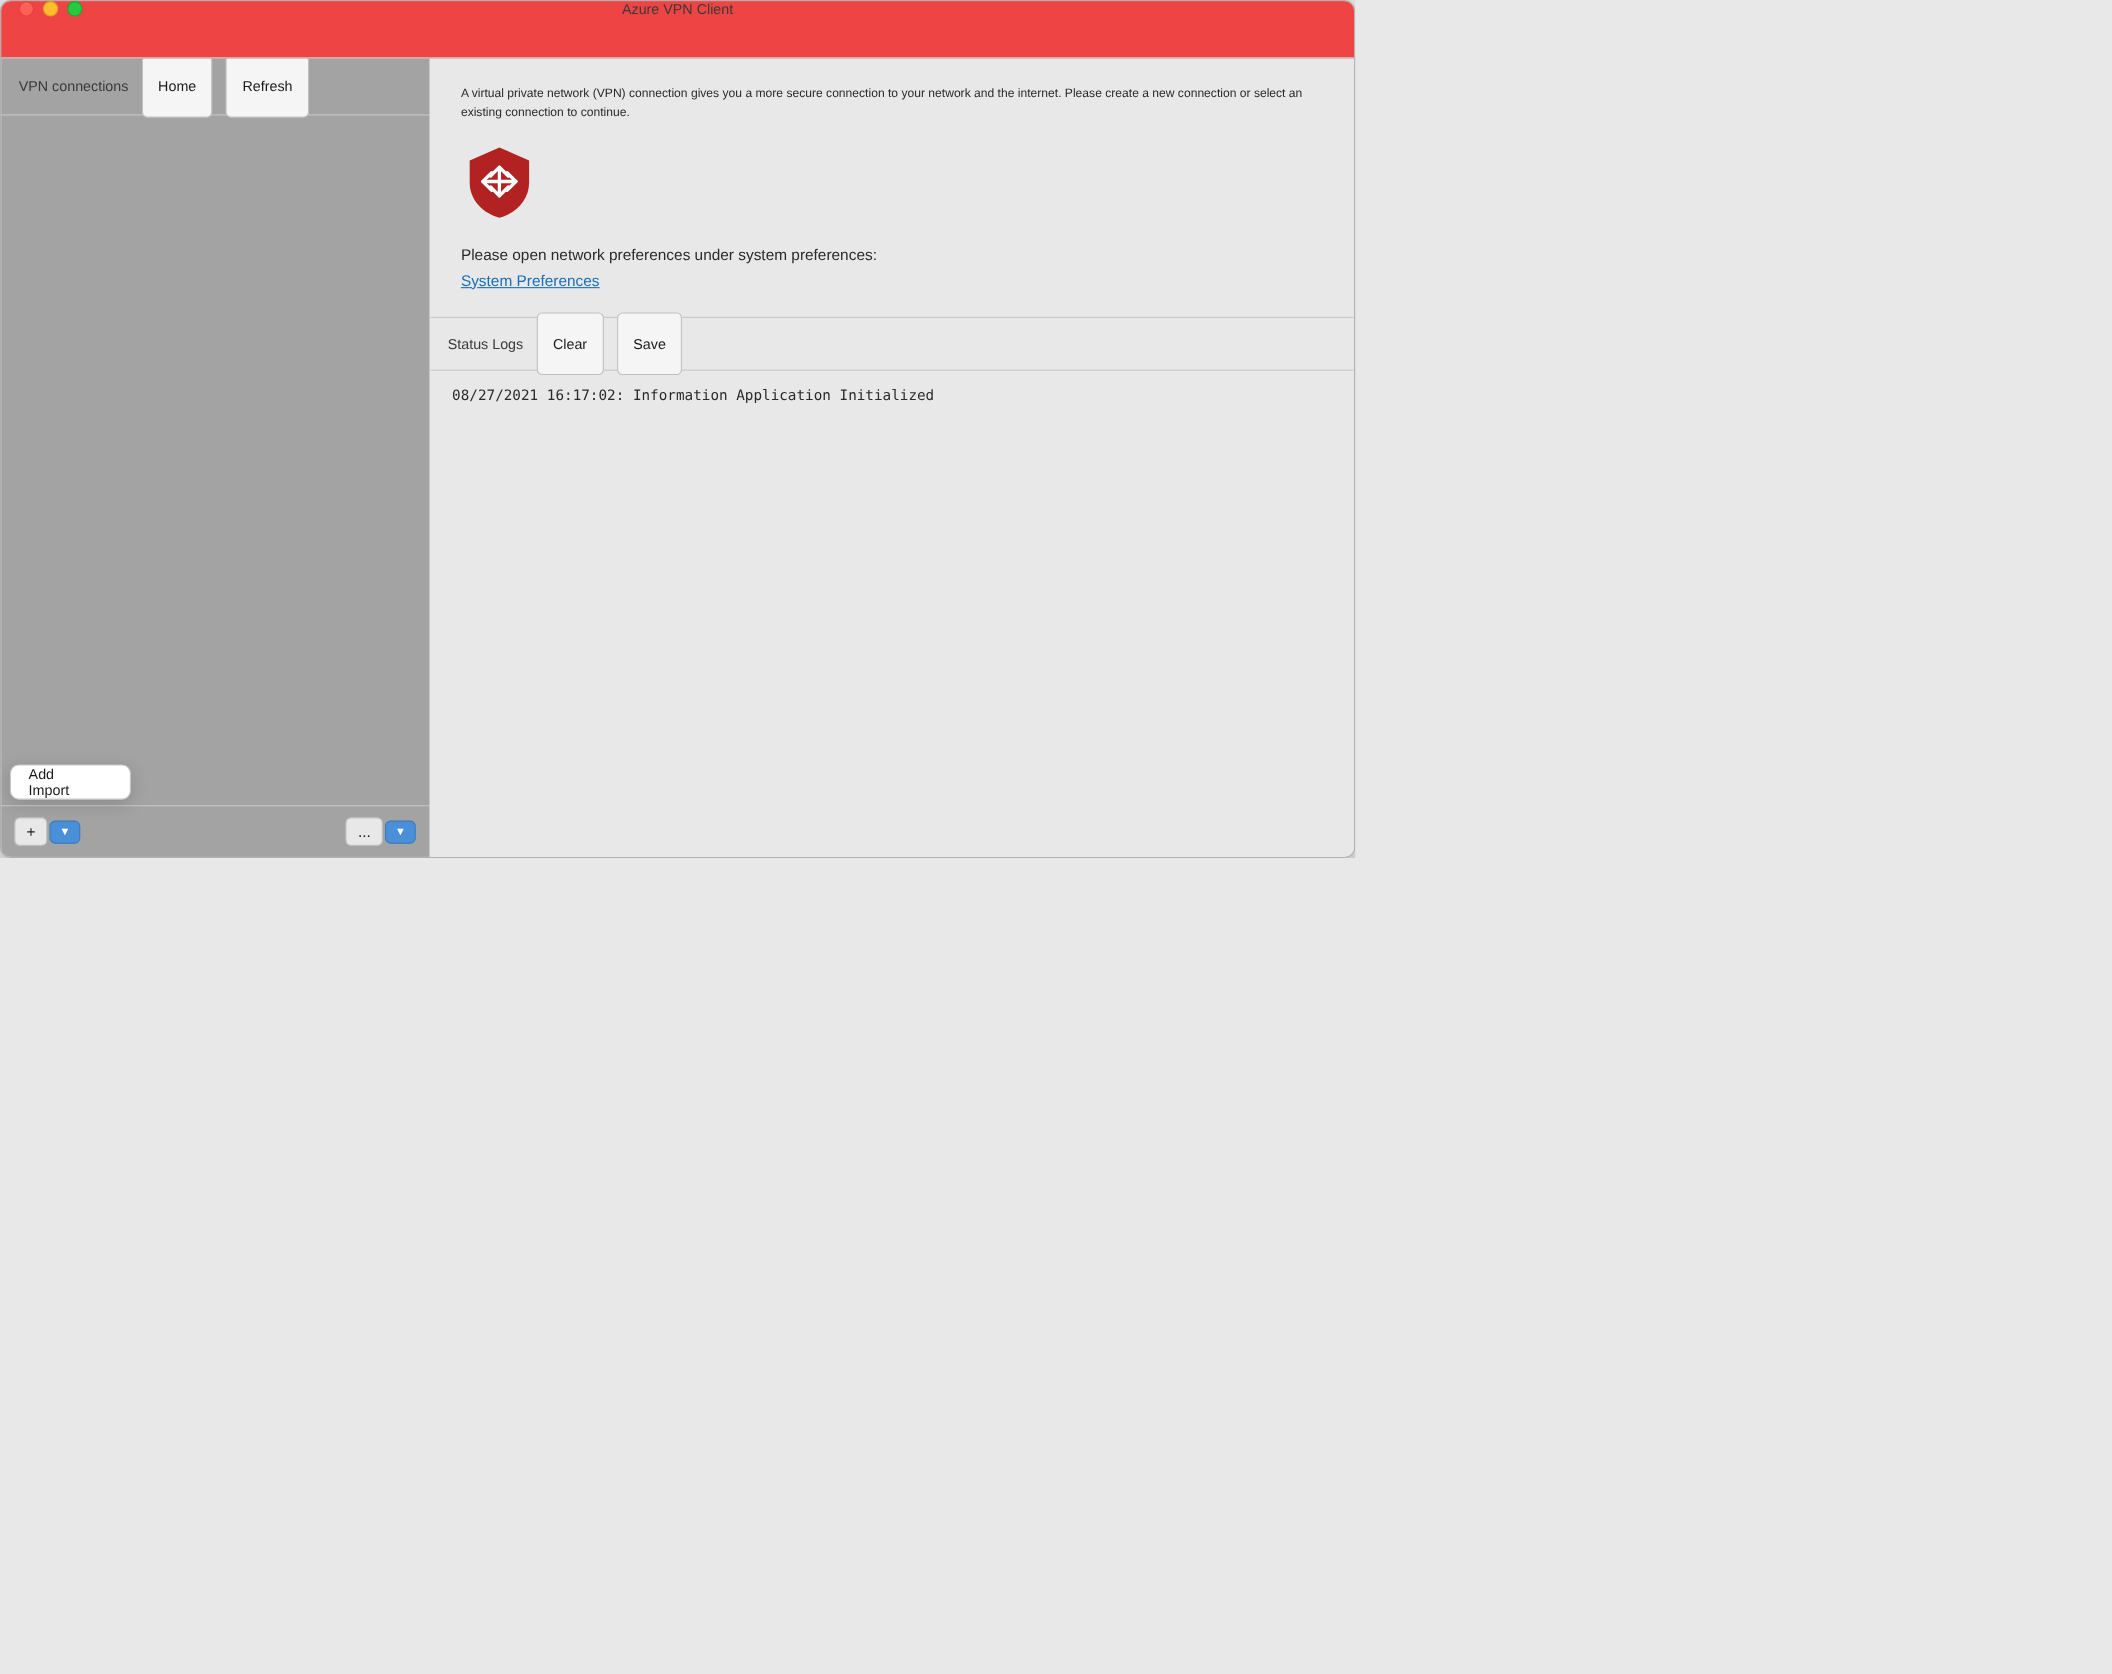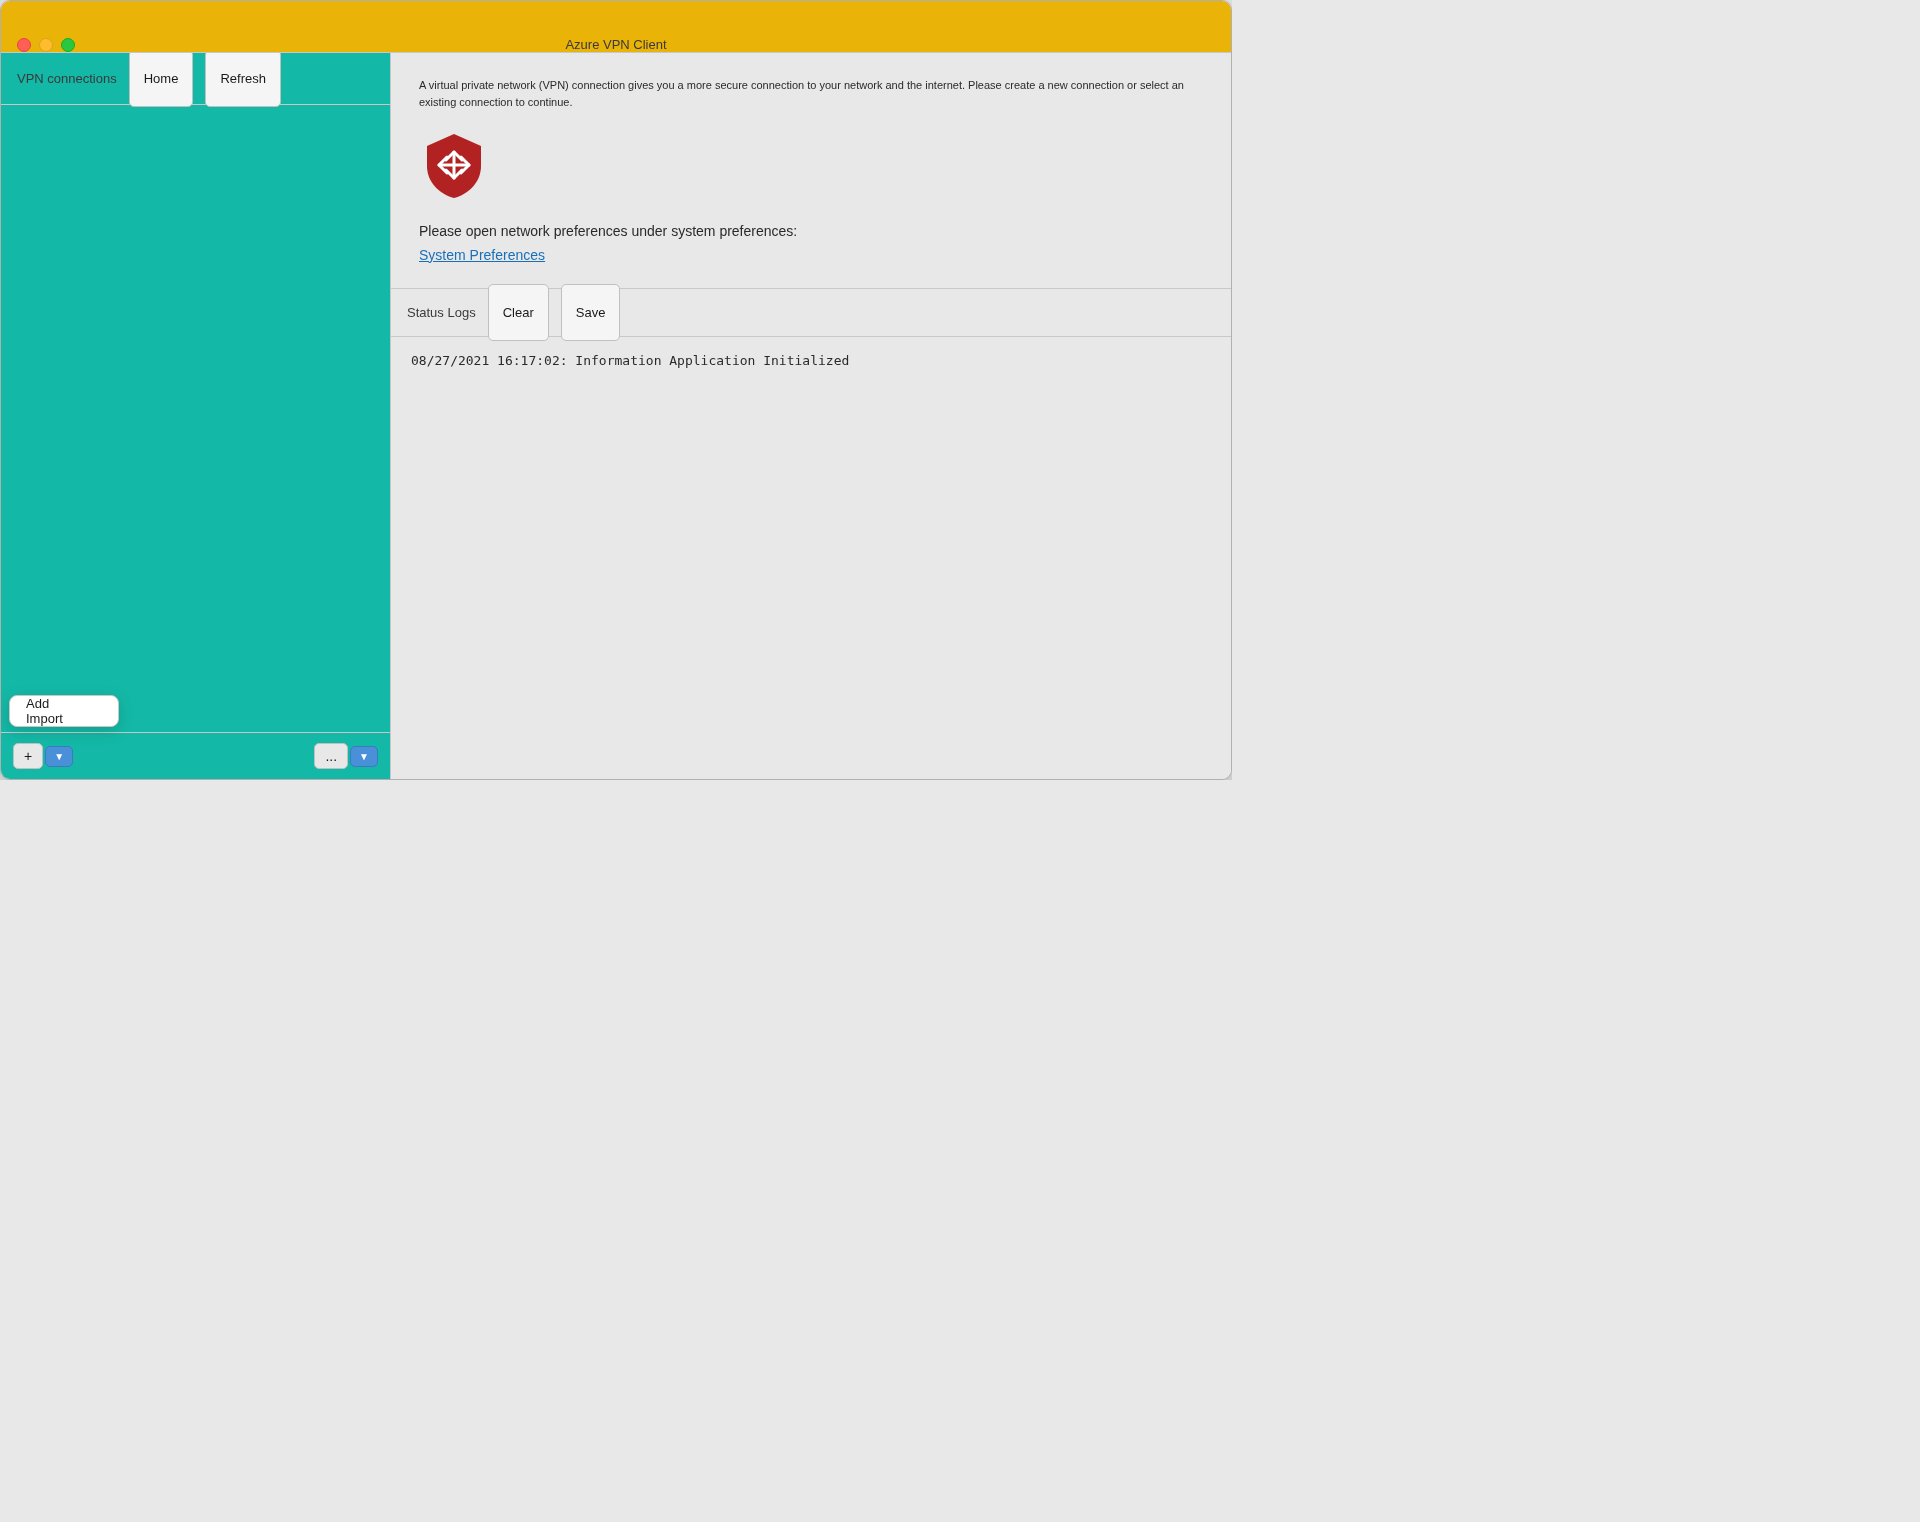--- a/index.html
+++ b/index.html
@@ -26,23 +26,23 @@
       border: 1px solid #b0b0b0;
       display: flex;
       flex-direction: column;
       overflow: hidden;
       box-shadow: 0 10px 40px rgba(0,0,0,0.3);
     }
 
     
     .title-bar {
       height: 52px;
-      background: #eab308;
-      display: flex;
-      align-items: flex-end;
+      background: #ef4444;
+      display: flex;
+      align-items: flex-start;
       padding: 0 16px;
       border-bottom: 1px solid #c8c8c8;
       position: relative;
       flex-shrink: 0;
     }
 
     .traffic-lights {
       display: flex;
       align-items: center;
       gap: 8px;
@@ -71,21 +71,21 @@
     
     .main-layout {
       display: flex;
       flex: 1;
       overflow: hidden;
     }
 
     
     .sidebar {
       width: 390px;
-      background: #14b8a6;
+      background: #a3a3a3;
       border-right: 1px solid #c8c8c8;
       display: flex;
       flex-direction: column;
       flex-shrink: 0;
     }
 
     .sidebar-header {
       height: 52px;
       display: flex;
       align-items: center;

